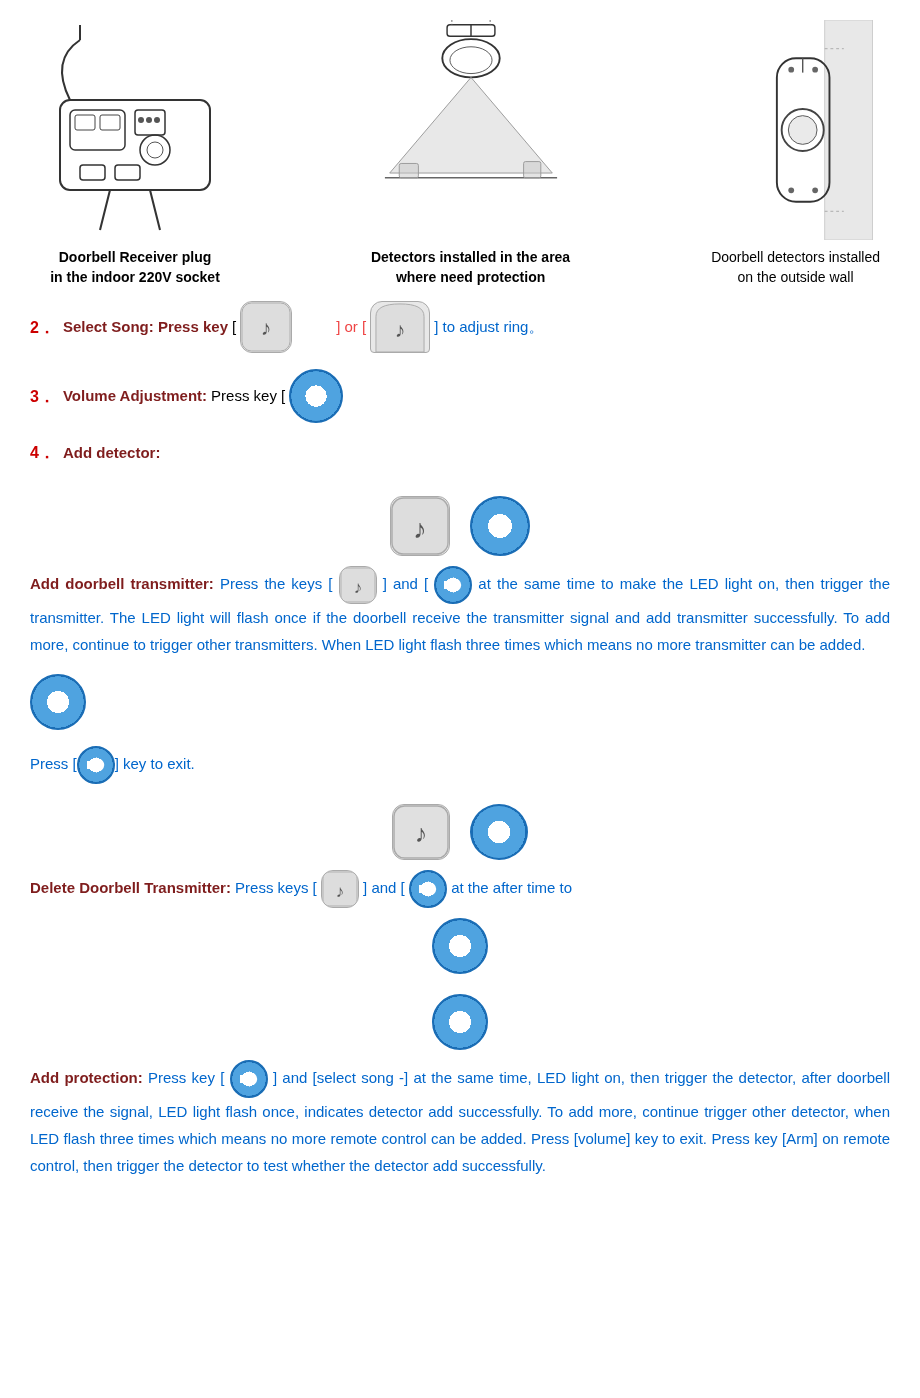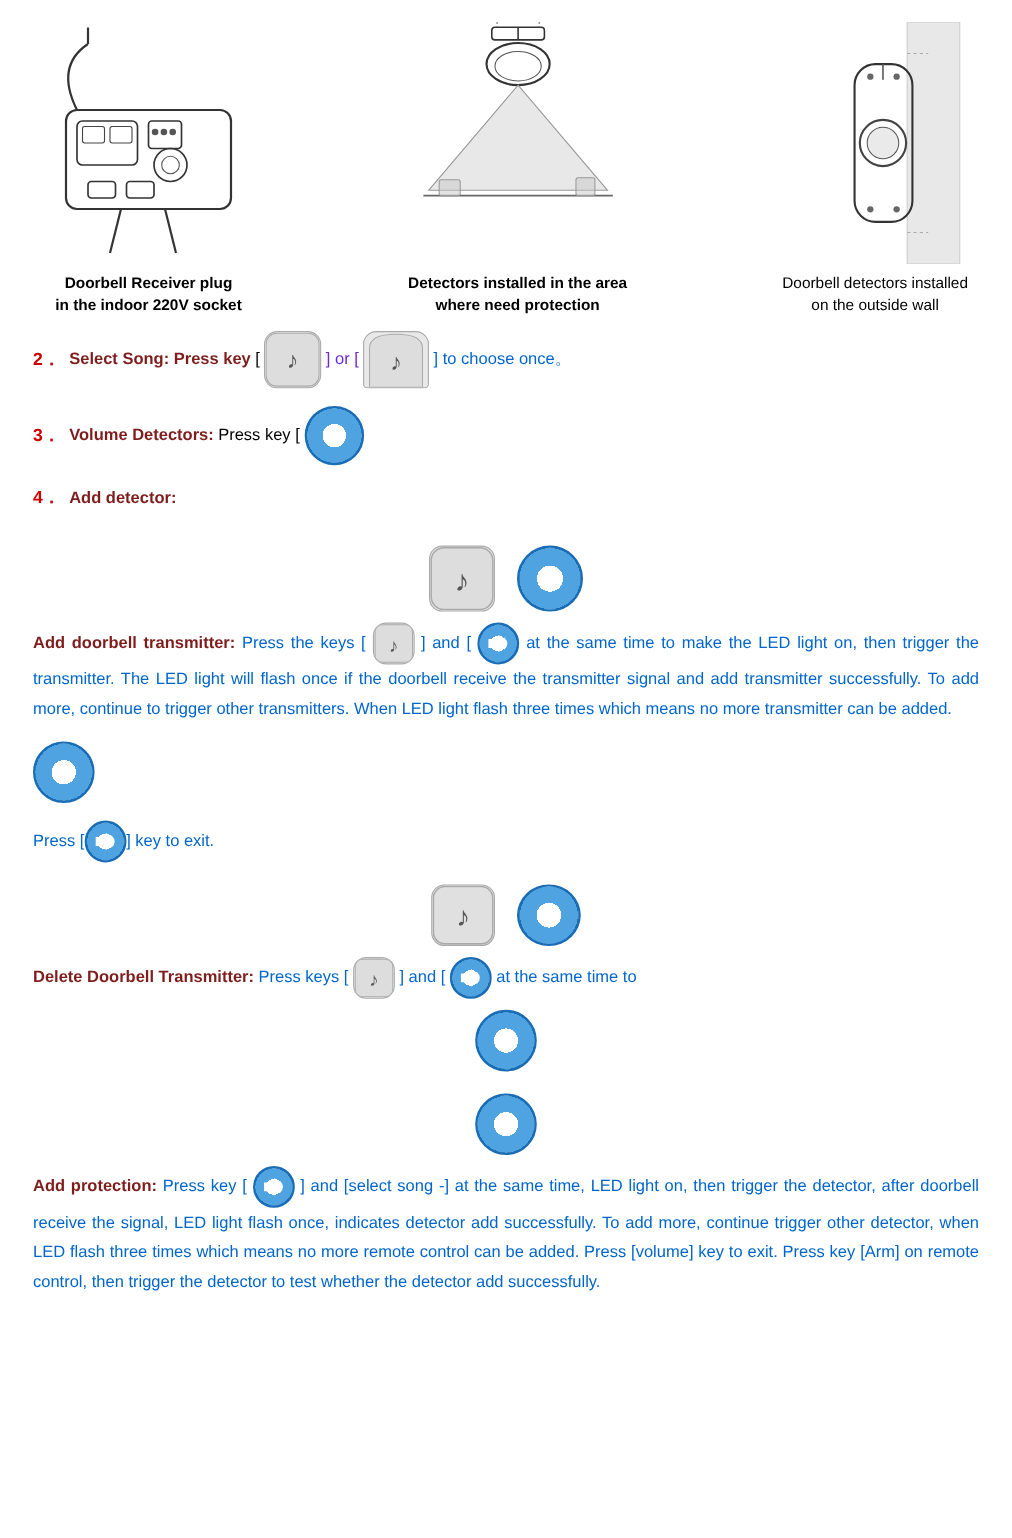--- a/index.html
+++ b/index.html
@@ -230,36 +230,36 @@
     <span class="step-number">2．</span>
     <span class="bold-red">Select Song: Press key</span>
     <span>[</span>
 
     <span class="btn-music">
       <svg viewBox="0 0 52 52" xmlns="http://www.w3.org/2000/svg">
         <rect x="1" y="1" width="50" height="50" rx="10" fill="#ddd" stroke="#aaa" stroke-width="1"></rect>
         <text x="26" y="34" text-anchor="middle" font-size="22" fill="#555">♪</text>
       </svg>
     </span>
-    <span style="color:#6d28d9;"> ] or [</span>
+    <span style="color:#ef4444;margin-left:40px;"> ] or [</span>
 
     <span class="btn-music-alt">
       <svg viewBox="0 0 60 52" xmlns="http://www.w3.org/2000/svg">
         <path d="M5,52 L5,15 Q5,2 30,2 Q55,2 55,15 L55,52 Z" fill="#ddd" stroke="#aaa" stroke-width="1"></path>
         <text x="30" y="36" text-anchor="middle" font-size="22" fill="#555">♪</text>
       </svg>
     </span>
-    <span class="blue-text">] to choose once。</span>
+    <span class="blue-text">] to adjust ring。</span>
   </div>
 </div>
 
 <div class="section">
   <div class="section-line">
     <span class="step-number">3．</span>
-    <span class="bold-red">Volume Detectors:</span>
+    <span class="bold-red">Volume Adjustment:</span>
     <span class="normal">Press key [</span>
 
     <span class="btn-volume">
       <svg viewBox="0 0 24 24" xmlns="http://www.w3.org/2000/svg">
         <polygon points="3,8 8,8 13,4 13,20 8,16 3,16" fill="#fff"></polygon>
         <path d="M15,9 Q18,12 15,15" fill="none" stroke="#fff" stroke-width="1.5"></path>
         <path d="M17,7 Q22,12 17,17" fill="none" stroke="#fff" stroke-width="1.5"></path>
       </svg>
     </span>
   </div>
@@ -362,21 +362,21 @@
         </svg>
       </span>
       <span> ] and [</span>
       <span class="btn-volume" style="display:inline-block; width:38px; height:38px; vertical-align:middle;">
         <svg viewBox="0 0 24 24" xmlns="http://www.w3.org/2000/svg">
           <polygon points="3,8 8,8 13,4 13,20 8,16 3,16" fill="#fff"></polygon>
           <path d="M15,9 Q18,12 15,15" fill="none" stroke="#fff" stroke-width="1.5"></path>
           <path d="M17,7 Q22,12 17,17" fill="none" stroke="#fff" stroke-width="1.5"></path>
         </svg>
       </span>
-      <span> at the same time to</span>
+      <span> at the after time to</span>
     </p>
 
     <div style="display:flex; justify-content:center; margin:10px 0;">
       <span class="btn-volume" style="width:56px; height:56px;">
         <svg viewBox="0 0 24 24" xmlns="http://www.w3.org/2000/svg">
           <polygon points="3,8 8,8 13,4 13,20 8,16 3,16" fill="#fff"></polygon>
           <path d="M15,9 Q18,12 15,15" fill="none" stroke="#fff" stroke-width="1.5"></path>
           <path d="M17,7 Q22,12 17,17" fill="none" stroke="#fff" stroke-width="1.5"></path>
         </svg>
       </span>

